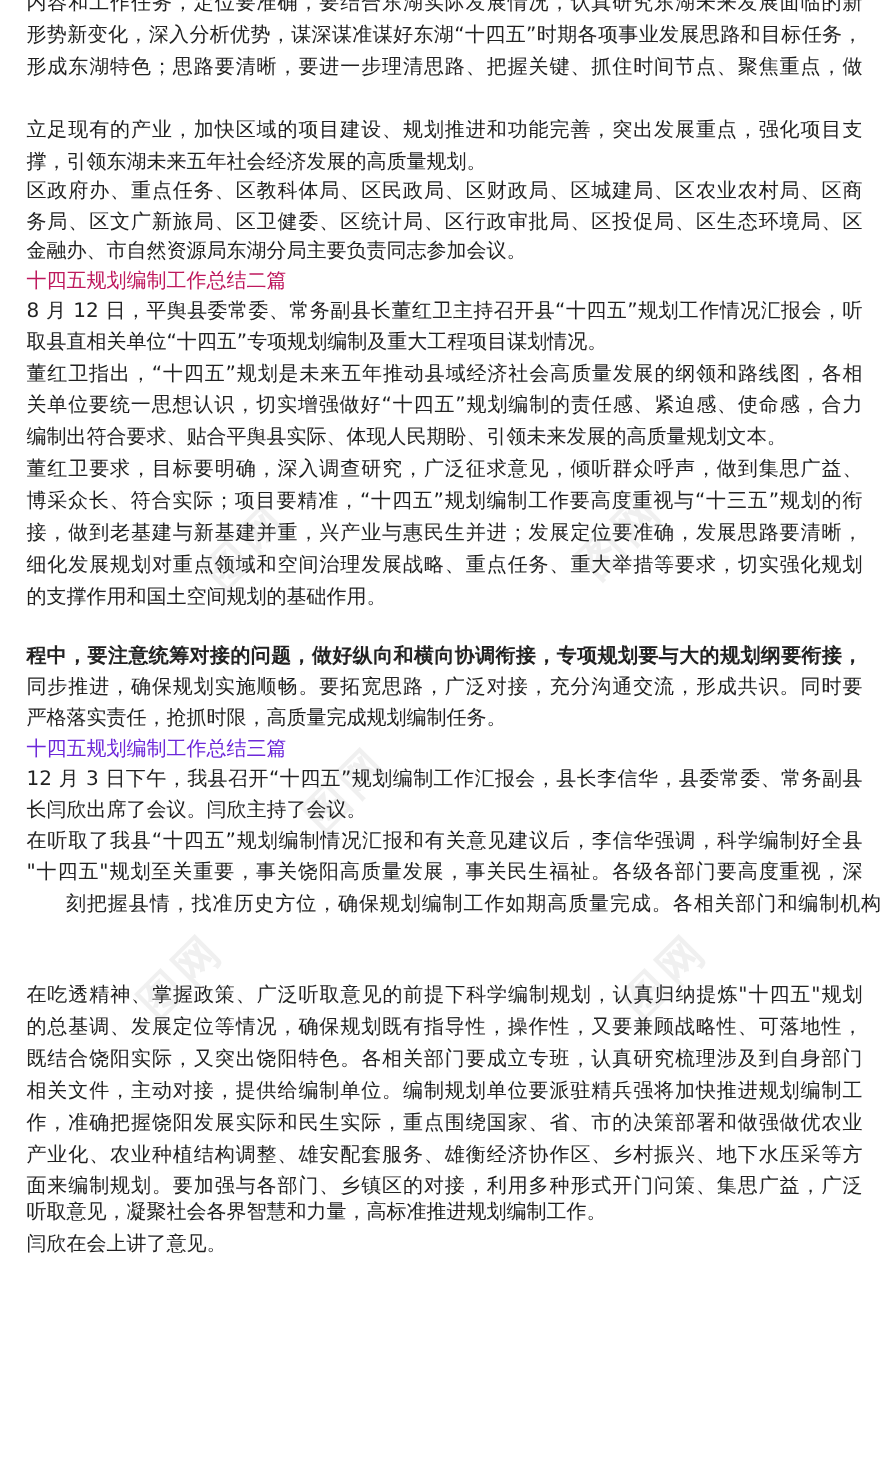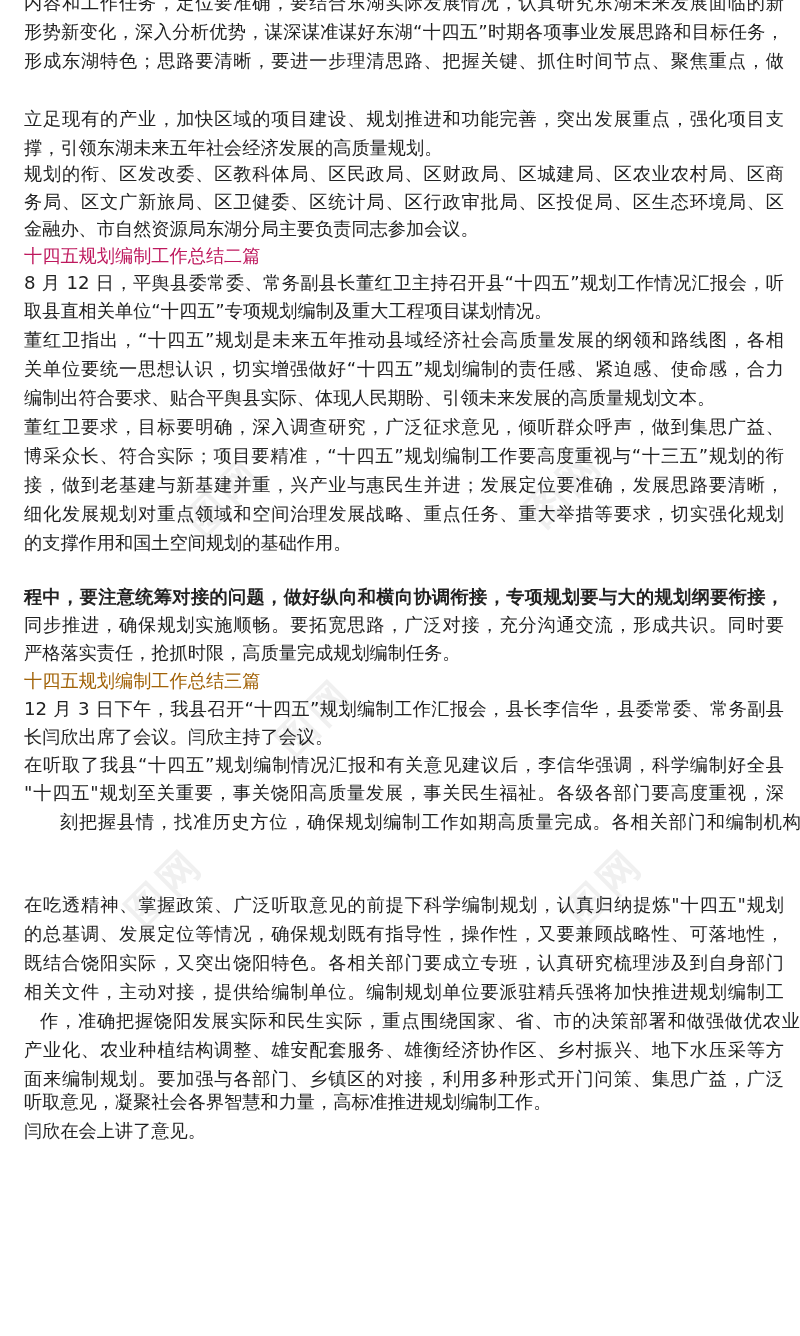--- a/index.html
+++ b/index.html
@@ -4,21 +4,21 @@
 <style>
   html, body { margin: 0; padding: 0; background: #ffffff; }
   body { width: 800px; height: 1336px; position: relative; overflow: hidden;
          font-family: "DejaVu Sans", "Liberation Sans", sans-serif; }
   .doc { position: absolute; left: 0; top: 0; width: 800px; height: 1336px; }
   .line { position: absolute; left: 24px; width: 760px; height: 28px;
           font-size: 18.2px; line-height: 28px; color: #222222; white-space: nowrap;
           text-align: justify; text-align-last: justify; letter-spacing: 0; }
   .line.last { text-align-last: left; }
   .heading-blue { color: #be185d; text-align-last: left; }
-  .heading-red { color: #a16207; text-align-last: left; }
+  .heading-red { color: #6d28d9; text-align-last: left; }
   .watermark { position: absolute; font-size: 40px; color: rgba(200,200,200,0.28);
                transform: rotate(-45deg); font-weight: bold; pointer-events: none;
                white-space: nowrap; letter-spacing: 4px; }
 </style>
 </head>
 <body>
 
 <div class="doc">
 
   <div class="watermark" style="left:180px;top:470px;">图网</div>
@@ -26,21 +26,21 @@
   <div class="watermark" style="left:270px;top:690px;">图网</div>
   <div class="watermark" style="left:120px;top:860px;">图网</div>
   <div class="watermark" style="left:560px;top:860px;">图网</div>
 
   <div class="line" style="top:-11px;">内容和工作任务，定位要准确，要结合东湖实际发展情况，认真研究东湖未来发展面临的新</div>
   <div class="line" style="top:18px;">形势新变化，深入分析优势，谋深谋准谋好东湖“十四五”时期各项事业发展思路和目标任务，</div>
   <div class="line" style="top:47px;">形成东湖特色；思路要清晰，要进一步理清思路、把握关键、抓住时间节点、聚焦重点，做</div>
   <div class="line" style="top:105px;">立足现有的产业，加快区域的项目建设、规划推进和功能完善，突出发展重点，强化项目支</div>
   <div class="line last" style="top:134px;">撑，引领东湖未来五年社会经济发展的高质量规划。</div>
 
-  <div class="line" style="top:160px;">规划的衔、区发改委、区教科体局、区民政局、区财政局、区城建局、区农业农村局、区商</div>
+  <div class="line" style="top:160px;">区政府办、重点任务、区教科体局、区民政局、区财政局、区城建局、区农业农村局、区商</div>
   <div class="line" style="top:188px;">务局、区文广新旅局、区卫健委、区统计局、区行政审批局、区投促局、区生态环境局、区</div>
   <div class="line last" style="top:215px;">金融办、市自然资源局东湖分局主要负责同志参加会议。</div>
 
   <div class="line heading-blue" style="top:242px;">十四五规划编制工作总结二篇</div>
 
   <div class="line" style="top:269px;">8 月 12 日，平舆县委常委、常务副县长董红卫主持召开县“十四五”规划工作情况汇报会，听</div>
   <div class="line last" style="top:297px;">取县直相关单位“十四五”专项规划编制及重大工程项目谋划情况。</div>
 
   <div class="line" style="top:326px;">董红卫指出，“十四五”规划是未来五年推动县域经济社会高质量发展的纲领和路线图，各相</div>
   <div class="line" style="top:355px;">关单位要统一思想认识，切实增强做好“十四五”规划编制的责任感、紧迫感、使命感，合力</div>
@@ -62,19 +62,19 @@
   <div class="line last" style="top:723px;">长闫欣出席了会议。闫欣主持了会议。</div>
 
   <div class="line" style="top:751px;">在听取了我县“十四五”规划编制情况汇报和有关意见建议后，李信华强调，科学编制好全县</div>
   <div class="line" style="top:779px;">"十四五"规划至关重要，事关饶阳高质量发展，事关民生福祉。各级各部门要高度重视，深</div>
   <div class="line" style="top:808px;margin-left:36px;">刻把握县情，找准历史方位，确保规划编制工作如期高质量完成。各相关部门和编制机构要</div>
 
   <div class="line" style="top:891px;">在吃透精神、掌握政策、广泛听取意见的前提下科学编制规划，认真归纳提炼"十四五"规划</div>
   <div class="line" style="top:920px;">的总基调、发展定位等情况，确保规划既有指导性，操作性，又要兼顾战略性、可落地性，</div>
   <div class="line" style="top:949px;">既结合饶阳实际，又突出饶阳特色。各相关部门要成立专班，认真研究梳理涉及到自身部门</div>
   <div class="line" style="top:978px;">相关文件，主动对接，提供给编制单位。编制规划单位要派驻精兵强将加快推进规划编制工</div>
-  <div class="line" style="top:1007px;margin-left:16px;">作，准确把握饶阳发展实际和民生实际，重点围绕国家、省、市的决策部署和做强做优农业</div>
+  <div class="line" style="top:1007px;">作，准确把握饶阳发展实际和民生实际，重点围绕国家、省、市的决策部署和做强做优农业</div>
   <div class="line" style="top:1036px;">产业化、农业种植结构调整、雄安配套服务、雄衡经济协作区、乡村振兴、地下水压采等方</div>
   <div class="line" style="top:1065px;">面来编制规划。要加强与各部门、乡镇区的对接，利用多种形式开门问策、集思广益，广泛</div>
   <div class="line last" style="top:1088px;">听取意见，凝聚社会各界智慧和力量，高标准推进规划编制工作。</div>
   <div class="line last" style="top:1117px;">闫欣在会上讲了意见。</div>
 
 </div>
 
 </body></html>

